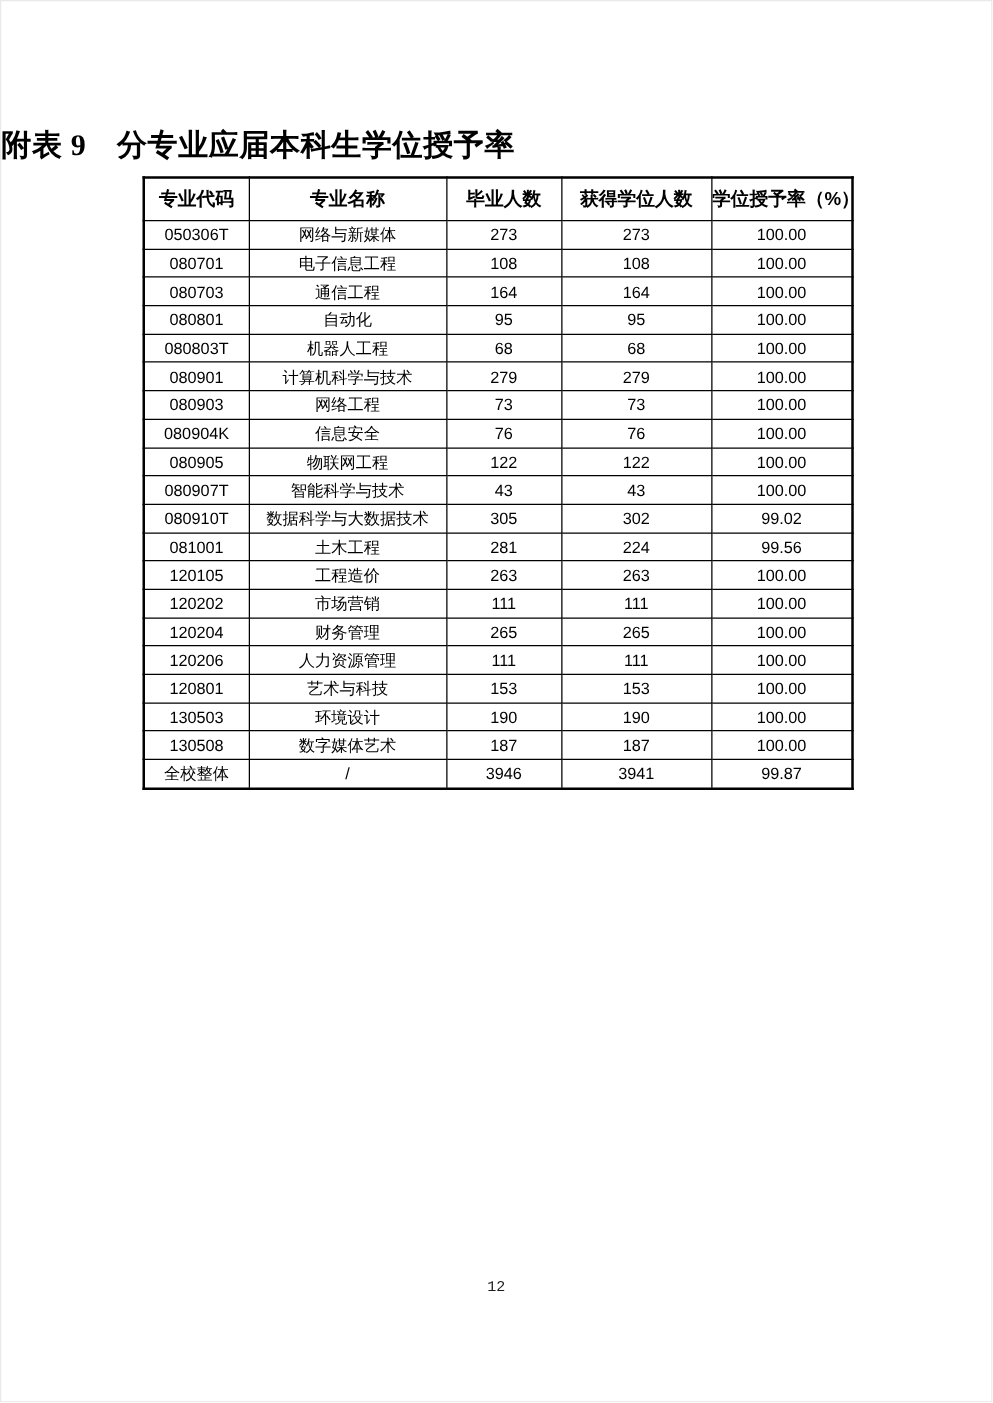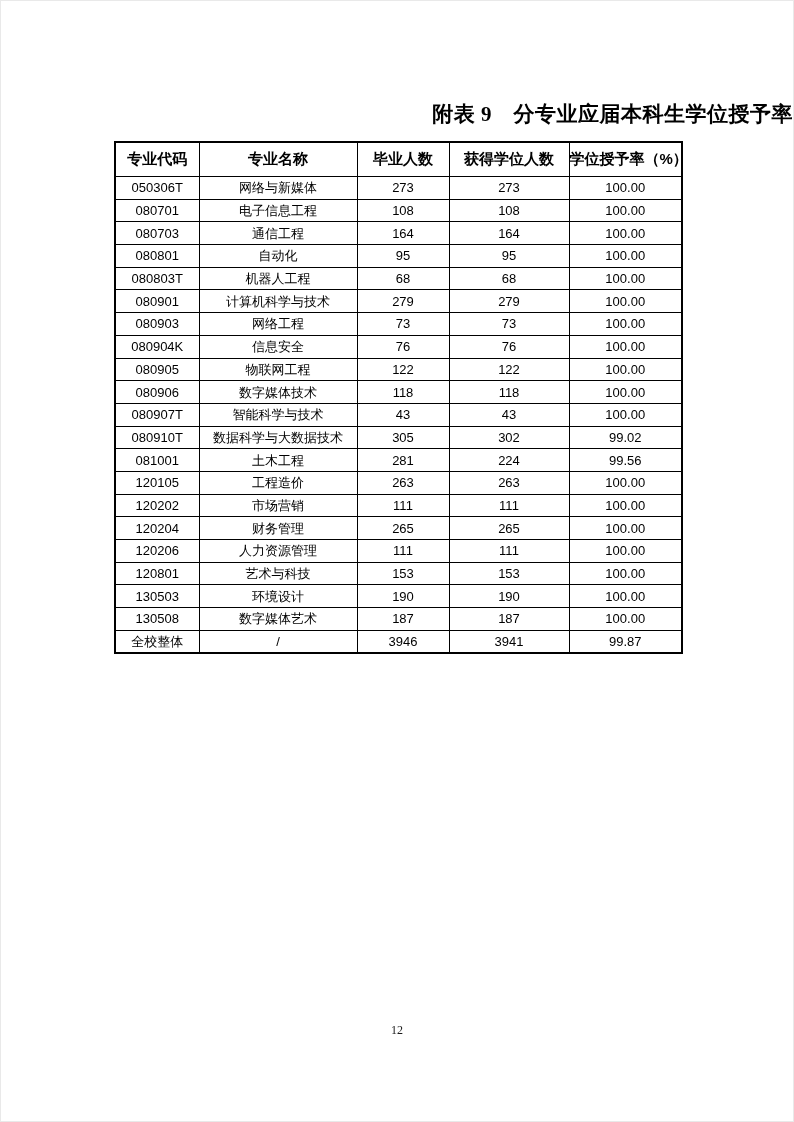--- a/index.html
+++ b/index.html
@@ -16,24 +16,24 @@
     border: 1px solid #e9e9e9;
     overflow: hidden;
     color: #000000;
   }
   .doc-title {
     position: absolute;
     top: 99px;
     left: 0;
     right: 0;
     margin: 0;
-    text-align: right;
+    text-align: left;
     font-family: "Liberation Serif", "DejaVu Serif", serif;
     font-weight: bold;
-    font-size: 21px;
+    font-size: 24px;
     letter-spacing: 0.5px;
     color: #000000;
   }
   table.degree-table {
     position: absolute;
     top: 140px;
     left: 113px;
     width: 567px;
     border-collapse: collapse;
     table-layout: fixed;
@@ -60,21 +60,21 @@
     font-size: 13px;
     font-weight: normal;
     line-height: 1;
   }
   .page-number {
     position: absolute;
     top: 1022px;
     left: 0;
     right: 0;
     text-align: center;
-    font-family: Liberation Serif, serif;
+    font-family: Liberation Mono, monospace;
     font-size: 12px;
     color: #1a1a1a;
   }
 </style>
 </head>
 <body>
 
 <div class="page">
 
   <h1 class="doc-title">附表 9　分专业应届本科生学位授予率</h1>
@@ -154,27 +154,20 @@
           <td>100.00</td>
         </tr>
         <tr>
           <td>080905</td>
           <td>物联网工程</td>
           <td>122</td>
           <td>122</td>
           <td>100.00</td>
         </tr>
         <tr>
-          <td>080906</td>
-          <td>数字媒体技术</td>
-          <td>118</td>
-          <td>118</td>
-          <td>100.00</td>
-        </tr>
-        <tr>
           <td>080907T</td>
           <td>智能科学与技术</td>
           <td>43</td>
           <td>43</td>
           <td>100.00</td>
         </tr>
         <tr>
           <td>080910T</td>
           <td>数据科学与大数据技术</td>
           <td>305</td>

